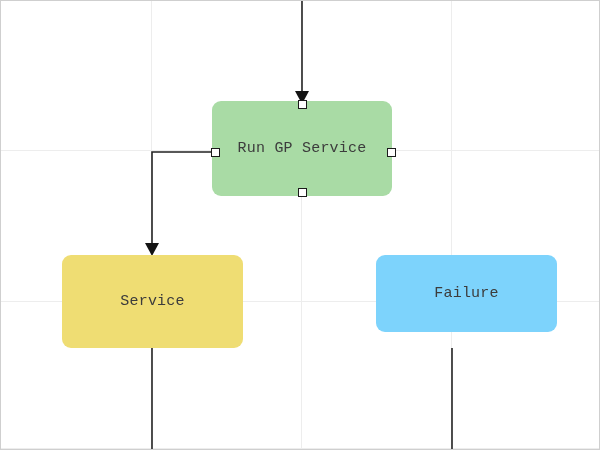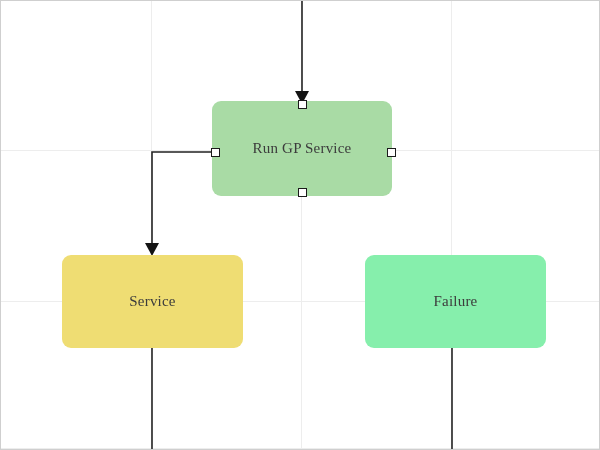--- a/index.html
+++ b/index.html
@@ -64,21 +64,21 @@
   
   .node {
     position: absolute;
     box-sizing: border-box;
     border-radius: 9px;
     display: flex;
     align-items: center;
     justify-content: center;
   }
   .node-label {
-    font-family: Liberation Serif, serif;
+    font-family: Liberation Mono, monospace;
     font-size: 15px;
     color: #3c3c3c;
     letter-spacing: .2px;
     line-height: 1;
     white-space: nowrap;
     user-select: none;
   }
 
   .node-service {
     left: 211px;
@@ -88,25 +88,25 @@
     background: #a9dba5;
   }
   .node-success {
     left: 61px;
     top: 254px;
     width: 181px;
     height: 93px;
     background: #efdd73;
   }
   .node-failure {
-    left: 364px;
+    left: 375px;
     top: 254px;
     width: 181px;
-    height: 93px;
-    background: #86efac;
+    height: 77px;
+    background: #7dd3fc;
   }
 
   
   .handle {
     position: absolute;
     width: 9px;
     height: 9px;
     background: #ffffff;
     border: 1.6px solid #1b1b1b;
     box-sizing: border-box;

